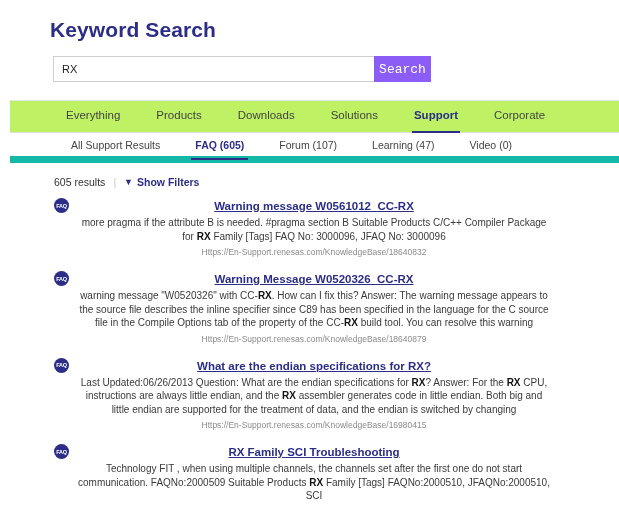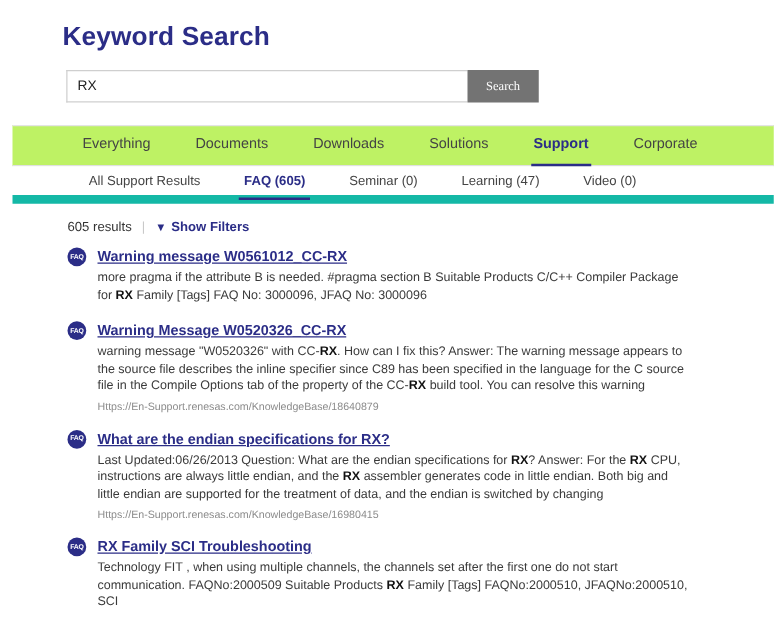--- a/index.html
+++ b/index.html
@@ -42,25 +42,25 @@
     padding: 0 8px;
     font-size: 11px;
     color: #222;
     outline: none;
     background: #fff;
     border-radius: 0;
   }
   .search-button {
     width: 57px;
     height: 26px;
-    background: #737373;
+    background: #8b5cf6;
     color: #ffffff;
     border: none;
-    font-size: 10px;
-    font-family: Liberation Serif, serif;
+    font-size: 13px;
+    font-family: Liberation Mono, monospace;
     cursor: pointer;
     padding: 0;
   }
   
   .primary-nav {
     margin-top: 18px;
     height: 33px;
     background: #bef264;
     border-top: 1px solid #e4e4e4;
     border-bottom: 1px solid #e0e0e0;
@@ -144,20 +144,21 @@
     line-height: 1;
   }
   
   .results {
     padding: 8px 0 0 44px;
     width: 540px;
   }
   .result {
     display: flex;
     margin-bottom: 12px;
+    text-align: center;
   }
   .badge {
     width: 15px; height: 15px;
     border-radius: 50%;
     background: #2b2d87;
     color: #fff;
     font-size: 5.5px;
     font-weight: bold;
     display: flex;
     align-items: center;
@@ -201,51 +202,52 @@
     <div class="page-title">Keyword Search</div>
   </div>
 
   <div class="search-row">
     <input class="search-input" type="text" value="RX" style="">
     <button class="search-button">Search</button>
   </div>
 
   <div class="primary-nav">
     <div class="nav-item">Everything</div>
-    <div class="nav-item">Documents</div>
+    <div class="nav-item">Products</div>
     <div class="nav-item">Downloads</div>
     <div class="nav-item">Solutions</div>
     <div class="nav-item active">Support</div>
     <div class="nav-item">Corporate</div>
   </div>
 
   <div class="sub-nav">
     <div class="sub-item">All Support Results</div>
     <div class="sub-item active">FAQ (605)</div>
-    <div class="sub-item">Seminar (0)</div>
+    <div class="sub-item">Forum (107)</div>
     <div class="sub-item">Learning (47)</div>
     <div class="sub-item">Video (0)</div>
   </div>
 
   <div class="results-meta">
     <span class="results-count">605 results</span>
     <span class="meta-sep">|</span>
     <span class="show-filters">
       <span class="filter-icon">▼</span>
       <span>Show Filters</span>
     </span>
   </div>
 
   <div class="results">
 
     <div class="result">
       <div class="badge">FAQ</div>
       <div class="result-body">
         <a class="result-title">Warning message W0561012_CC-RX</a>
         <div class="result-snippet">more pragma if the attribute B is needed. #pragma section B   Suitable Products C/C++ Compiler Package for <b>RX</b> Family   [Tags]   FAQ No: 3000096, JFAQ No: 3000096</div>
+        <div class="result-url">Https://En-Support.renesas.com/KnowledgeBase/18640832</div>
       </div>
     </div>
 
     <div class="result">
       <div class="badge">FAQ</div>
       <div class="result-body">
         <a class="result-title">Warning Message W0520326_CC-RX</a>
         <div class="result-snippet">warning message "W0520326" with CC-<b>RX</b>. How can I fix this? Answer: The warning message appears to the source file describes the inline specifier since C89 has been specified in the language for the C source file in the Compile Options tab of the property of the CC-<b>RX</b> build tool. You can resolve this warning</div>
         <div class="result-url">Https://En-Support.renesas.com/KnowledgeBase/18640879</div>
       </div>

